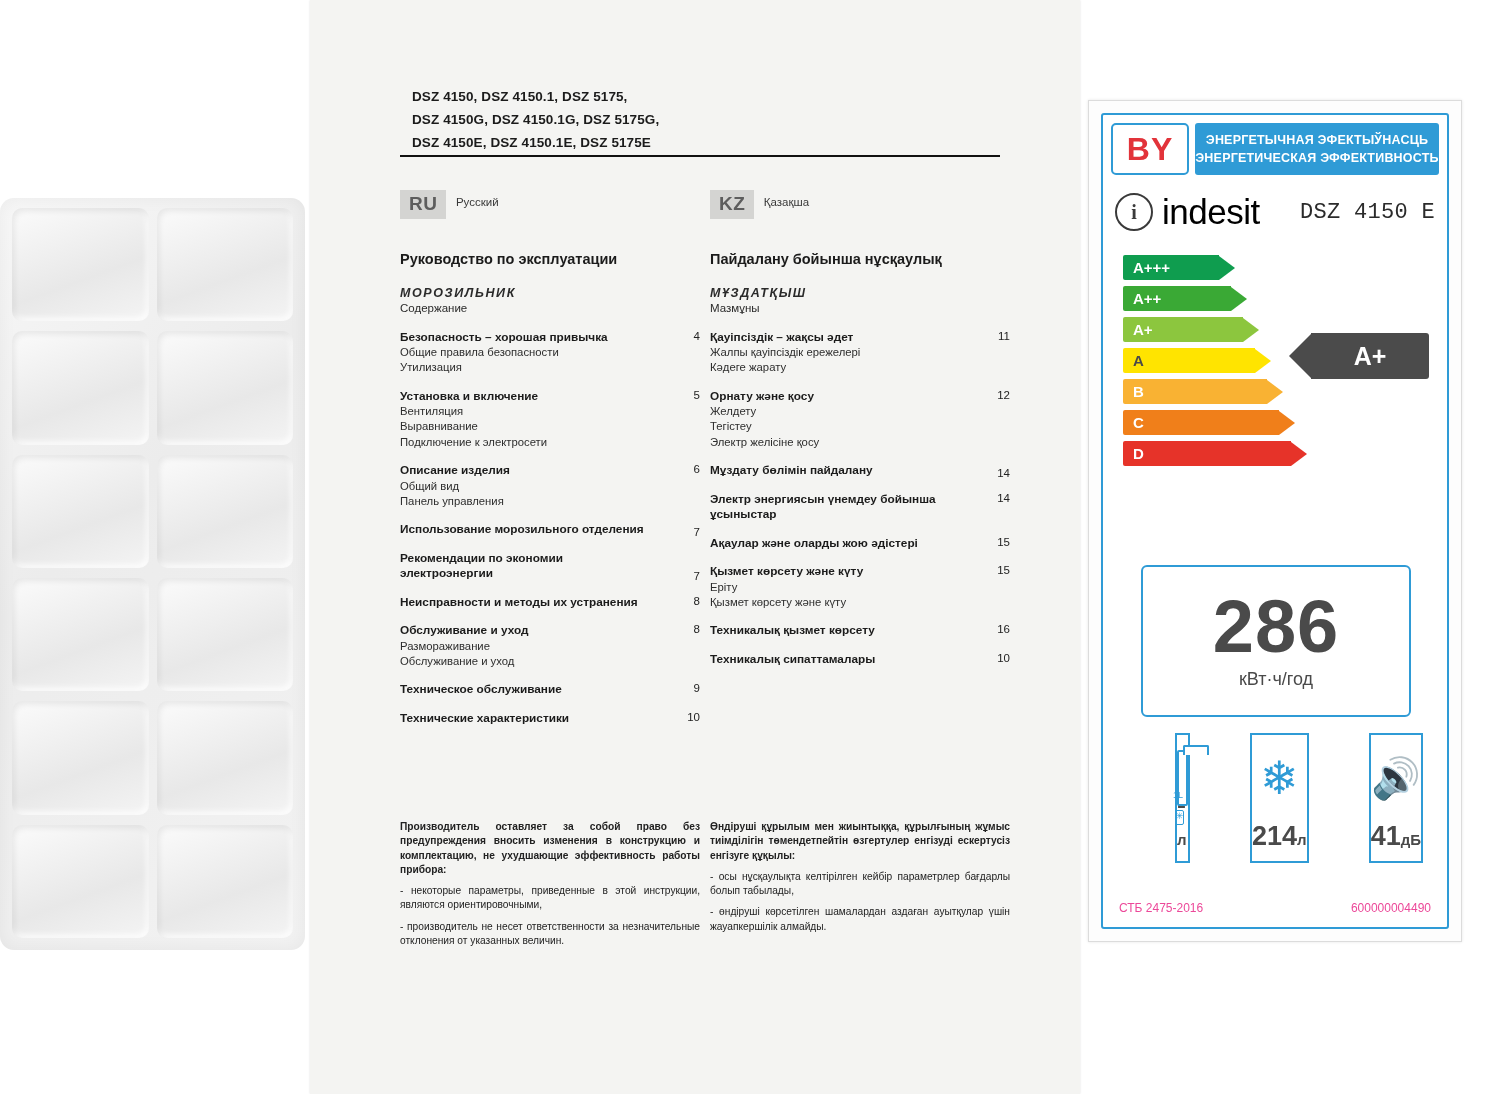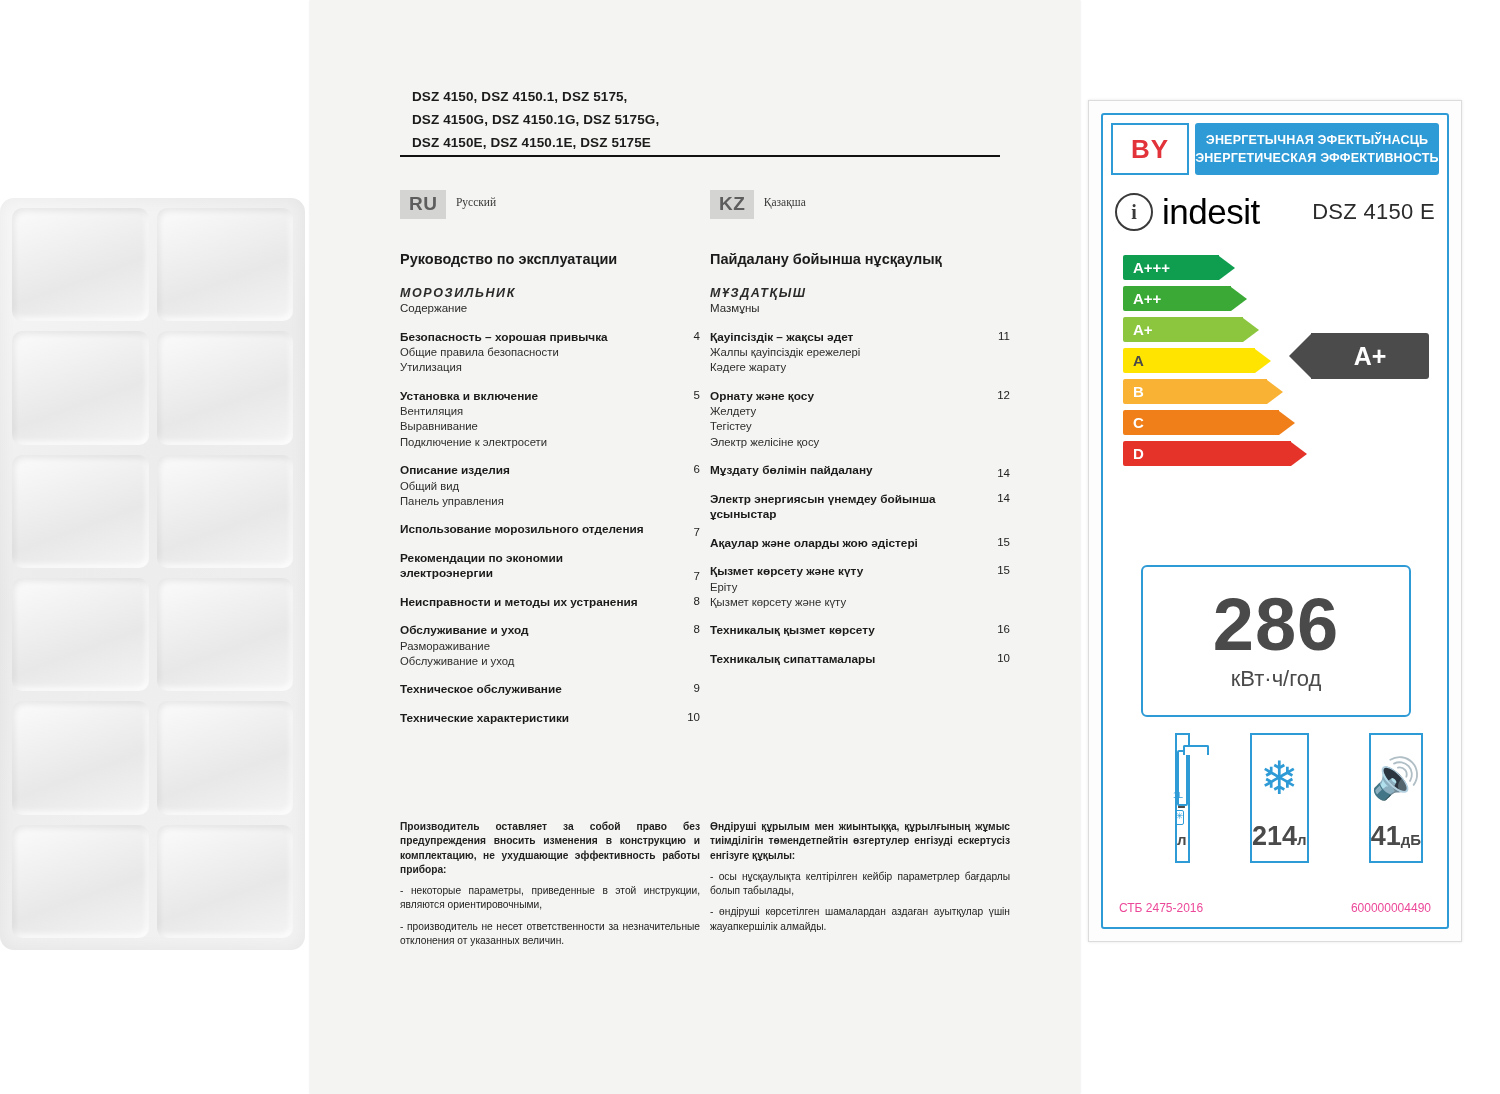--- a/index.html
+++ b/index.html
@@ -19,21 +19,21 @@
   #manual{position:absolute;left:310px;top:0px;width:770px;height:1094px;
      background:#f4f4f2;box-shadow:0 0 2px rgba(0,0,0,.12);}
   #manual .sheet{position:absolute;inset:0;padding:0;}
   #manual .titles{position:absolute;left:90px;top:85px;width:600px;
      font-size:13.5px;font-weight:bold;color:#1b1b1b;line-height:1.72;letter-spacing:.1px;margin-left:12px;}
   #manual .rule{position:absolute;left:90px;top:155px;width:600px;height:2px;background:#111;}
 
   .lang-row{position:absolute;top:190px;}
   .lang-badge{display:inline-block;background:#d4d4d2;color:#5d5d5d;font-size:19px;
      font-weight:bold;padding:3px 9px 4px 9px;letter-spacing:.5px;}
-  .lang-name{display:inline-block;font-size:11.5px;color:#3a3a3a;margin-left:5px;vertical-align:4px;font-family:Liberation Serif, serif;}
+  .lang-name{display:inline-block;font-size:11.5px;color:#3a3a3a;margin-left:5px;vertical-align:4px;}
 
   .col{position:absolute;top:250px;width:300px;}
   .col.ru{left:90px;}
   .col.kz{left:400px;}
   .col h1{font-size:14.5px;font-weight:bold;color:#1b1b1b;margin:0 0 16px 0;line-height:1.35;}
   .col .model{font-size:12.5px;font-style:italic;font-weight:bold;letter-spacing:1.6px;color:#2a2a2a;margin:0 0 2px 0;}
   .col .sub{font-size:11.5px;color:#2a2a2a;margin:0 0 16px 0;}
 
   .toc-item{position:relative;margin-bottom:13px;}
   .toc-main{font-size:11.8px;font-weight:bold;color:#1b1b1b;line-height:1.32;max-width:250px;}
@@ -46,48 +46,48 @@
   .note.kz{left:400px;}
   .note b{font-weight:bold;}
   .note p{margin:0 0 7px 0;}
 
   
   #energy-label{position:absolute;left:1088px;top:100px;width:372px;height:840px;
      background:#fdfdfd;border:1px solid #dcdcdc;box-shadow:0 0 3px rgba(0,0,0,.10);}
   #energy-label .inner{position:absolute;inset:12px;border:2px solid #2f9bd6;border-radius:3px;background:#ffffff;}
 
   .el-top{position:absolute;left:8px;top:8px;right:8px;height:52px;display:flex;gap:6px;}
-  .el-by{width:74px;border:2px solid #2f9bd6;border-radius:0;display:flex;align-items:center;justify-content:center;
-     color:#e2333a;font-weight:bold;font-size:26px;letter-spacing:1px;}
+  .el-by{width:74px;border:2px solid #2f9bd6;border-radius:5px;display:flex;align-items:center;justify-content:center;
+     color:#e2333a;font-weight:bold;font-size:32px;letter-spacing:1px;}
   .el-eff{flex:1;background:#2f9bd6;border-radius:3px;color:#fff;display:flex;flex-direction:column;
      align-items:center;justify-content:center;font-size:12.5px;font-weight:bold;line-height:1.45;letter-spacing:.2px;}
 
   .el-brandrow{position:absolute;left:12px;right:12px;top:70px;height:54px;display:flex;align-items:center;justify-content:space-between;}
   .brand{display:flex;align-items:center;gap:9px;}
   .brand .ring{width:34px;height:34px;border-radius:50%;border:2.5px solid #3a3a3a;display:flex;align-items:center;justify-content:center;
      font-size:20px;font-weight:bold;color:#3a3a3a;font-family:"Liberation Serif",serif;}
   .brand .word{font-size:35px;font-weight:normal;color:#000000;letter-spacing:-.5px;}
-  .model-code{font-size:22px;color:#2b2b2b;letter-spacing:.3px;}
+  .model-code{font-size:22px;color:#2b2b2b;letter-spacing:.3px;font-family:Liberation Mono, monospace;}
 
   .el-scale{position:absolute;left:20px;top:140px;width:215px;}
   .bar{height:25px;margin-bottom:6px;position:relative;display:flex;align-items:center;}
   .bar .body{height:25px;display:flex;align-items:center;padding-left:10px;color:#fff;font-weight:bold;font-size:15px;
      border-radius:2px 0 0 2px;}
   .bar .tip{width:0;height:0;border-top:12.5px solid transparent;border-bottom:12.5px solid transparent;}
 
   .arrow-badge{position:absolute;right:18px;top:218px;width:140px;height:46px;}
   .arrow-badge .ab-body{position:absolute;left:22px;top:0;right:0;height:46px;background:#4b4b4b;border-radius:0 3px 3px 0;
      color:#fff;font-weight:bold;font-size:25px;display:flex;align-items:center;justify-content:center;}
   .arrow-badge .ab-tip{position:absolute;left:0;top:0;width:0;height:0;border-top:23px solid transparent;
      border-bottom:23px solid transparent;border-right:23px solid #4b4b4b;}
 
   .kwh-box{position:absolute;left:38px;top:450px;width:266px;height:148px;border:2px solid #2f9bd6;border-radius:6px;
      display:flex;flex-direction:column;align-items:center;justify-content:center;}
   .kwh-num{font-size:74px;font-weight:bold;color:#4a4a4a;line-height:.95;letter-spacing:1px;}
-  .kwh-unit{font-size:22px;color:#4a4a4a;margin-top:6px;}
+  .kwh-unit{font-size:18px;color:#4a4a4a;margin-top:6px;}
 
   .icon-row{position:absolute;left:24px;top:618px;right:24px;height:130px;display:flex;gap:12px;}
   .icon-box{flex:1;border:2px solid #2f9bd6;border-radius:0;position:relative;display:flex;flex-direction:column;
      align-items:center;justify-content:flex-end;padding-bottom:9px;margin-left:48px;}
   .icon-val{font-size:27px;font-weight:bold;color:#4a4a4a;}
   .icon-val small{font-size:15px;font-weight:bold;}
   .icon-art{position:absolute;top:10px;left:0;right:0;display:flex;align-items:center;justify-content:center;height:66px;}
 
   .carton{width:30px;height:52px;border:2px solid #2f9bd6;border-radius:2px;position:relative;background:#fff;}
   .carton:before{content:"";position:absolute;left:4px;top:-7px;width:22px;height:8px;border:2px solid #2f9bd6;border-bottom:none;border-radius:2px 2px 0 0;background:#fff;}

